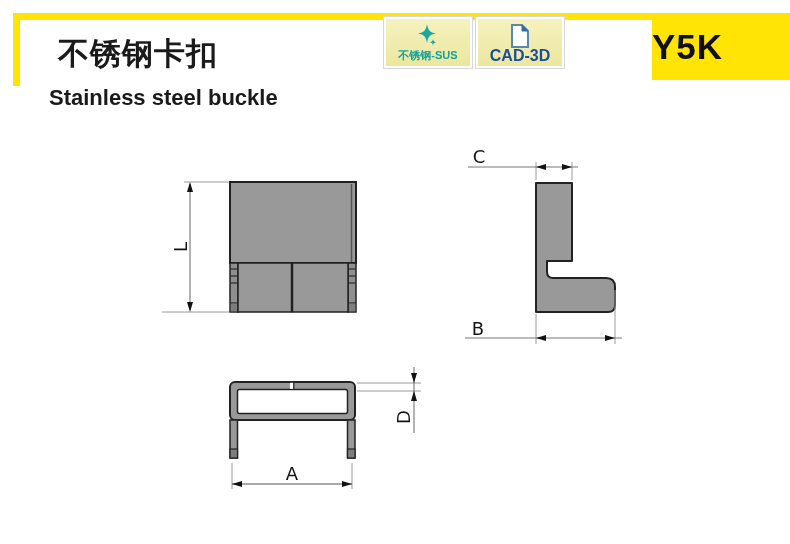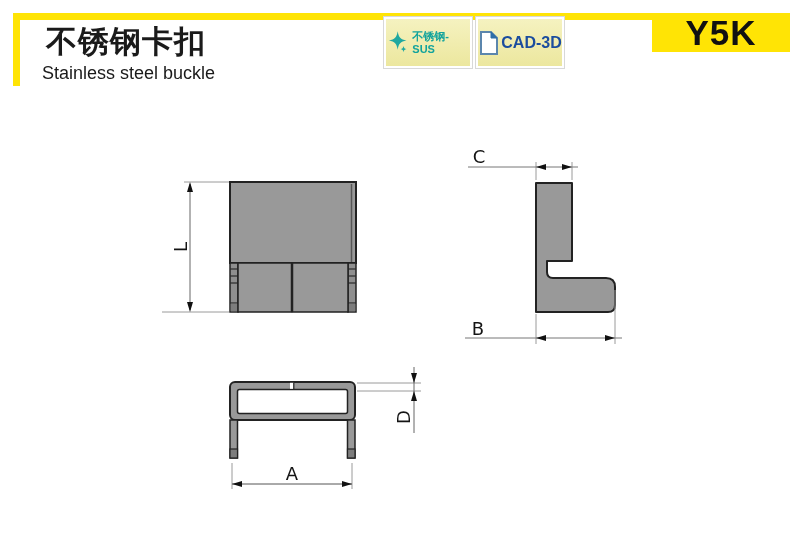--- a/index.html
+++ b/index.html
@@ -5,36 +5,36 @@
   html,body{margin:0;padding:0;}
   body{
     width:790px;height:544px;position:relative;background:#ffffff;
     font-family:"Liberation Sans","DejaVu Sans",sans-serif;
     overflow:hidden;
   }
   
   .top-stripe{position:absolute;left:13px;top:13px;width:777px;height:7px;background:#ffe405;}
   .left-bar{position:absolute;left:13px;top:13px;width:7px;height:73px;background:#ffe405;}
   .title-block{position:absolute;left:42px;top:21px;color:#1a1a1a;}
-  .title-cn{font-size:31px;font-weight:700;line-height:34px;letter-spacing:1px;margin:4px;}
-  .title-en{font-size:18px;font-weight:400;line-height:21px;margin:0;}
+  .title-cn{font-size:31px;font-weight:700;line-height:34px;letter-spacing:1px;margin:16px;}
+  .title-en{font-size:22px;font-weight:700;line-height:21px;margin:7px;}
   .badge-row{position:absolute;left:384px;top:17px;height:51px;display:flex;gap:4px;}
   .badge{
     width:88px;height:51px;box-sizing:border-box;
     background:linear-gradient(#f5f2c0,#ece79e);
     border:2px solid #ffffff;box-shadow:0 0 0 1px #d8d8d8;
-    display:flex;flex-direction:row;align-items:center;justify-content:center;gap:1px;
+    display:flex;flex-direction:column;align-items:center;justify-content:center;gap:1px;
   }
   .badge-label{font-weight:700;display:block;line-height:13px;}
   .lbl-sus{color:#12a39c;font-size:11px;}
   .lbl-cad{color:#1b4d9e;font-size:16px;}
   .lbl-rohs{color:#219a36;font-size:13px;}
   .part-box{
-    position:absolute;left:652px;top:13px;width:138px;height:39px;background:#ffe405;
-    display:flex;align-items:center;justify-content:center;
+    position:absolute;left:652px;top:13px;width:138px;height:67px;background:#ffe405;
+    display:flex;align-items:center;justify-content:flex-start;
   }
   .part-number{font-size:35px;font-weight:700;color:#111;letter-spacing:1px;}
   
   .drawing-svg{position:absolute;left:0;top:0;}
   .dimtext{font-family:"DejaVu Sans","Liberation Sans",sans-serif;font-size:18px;fill:#141414;}
 </style>
 </head>
 <body>
 
 <div class="top-stripe"></div>

